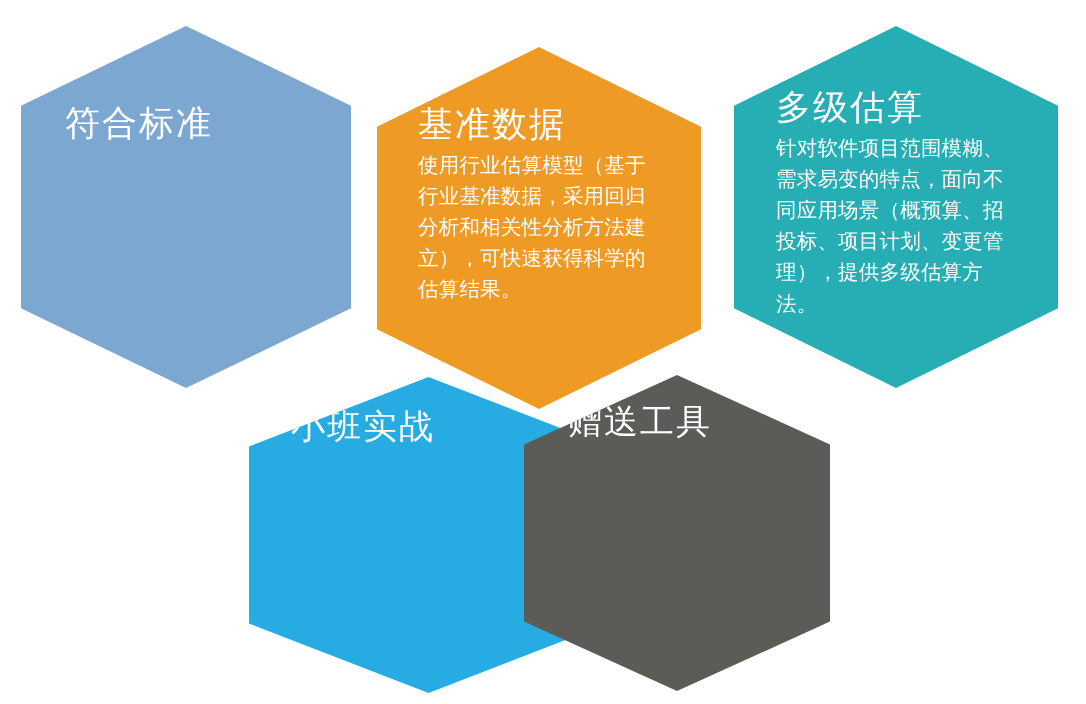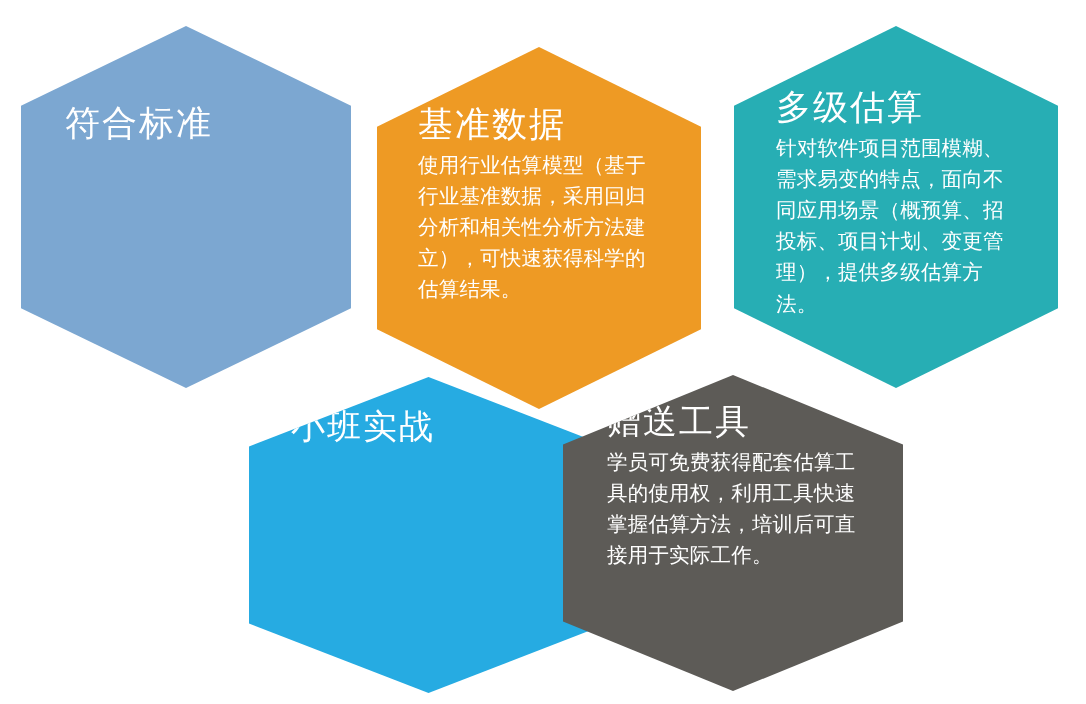--- a/index.html
+++ b/index.html
@@ -67,21 +67,21 @@
     left: 734px; top: 26px;  width: 324px; height: 362px;
   }
   #hex-multilevel .hex-inner { top: 62px; padding: 0 42px; }
 
   #hex-smallclass {
     left: 202px; top: 377px; width: 359px; height: 316px; margin-left: 47px;
   }
   #hex-smallclass .hex-inner { top: 31px; padding: 0 42px; }
 
   #hex-freetools {
-    left: 563px; top: 375px; width: 340px; height: 316px;
+    left: 524px; top: 375px; width: 306px; height: 316px;
   }
   #hex-freetools .hex-inner { top: 28px; padding: 0 44px; }
 
   #hex-smallclass .hex-title,
   #hex-freetools .hex-title { font-size: 34px; }
 </style>
 </head>
 <body style="background: rgb(255, 255, 255);">
 
 <div id="diagram">
@@ -108,17 +108,16 @@
 
   <div class="hexcell" id="hex-smallclass" style="background: rgb(38, 171, 226); color: rgb(255, 255, 255);">
     <div class="hex-inner">
       <div class="hex-title">小班实战</div>
     </div>
   </div>
 
   <div class="hexcell" id="hex-freetools" style="background: rgb(93, 91, 87); color: rgb(255, 255, 255);">
     <div class="hex-inner">
       <div class="hex-title">赠送工具</div>
-      <div class="hex-body">学员可免费获得配套估算工具的使用权，利用工具快速掌握估算方法，培训后可直接用于实际工作。</div>
     </div>
   </div>
 
 </div>
 
 </body></html>

